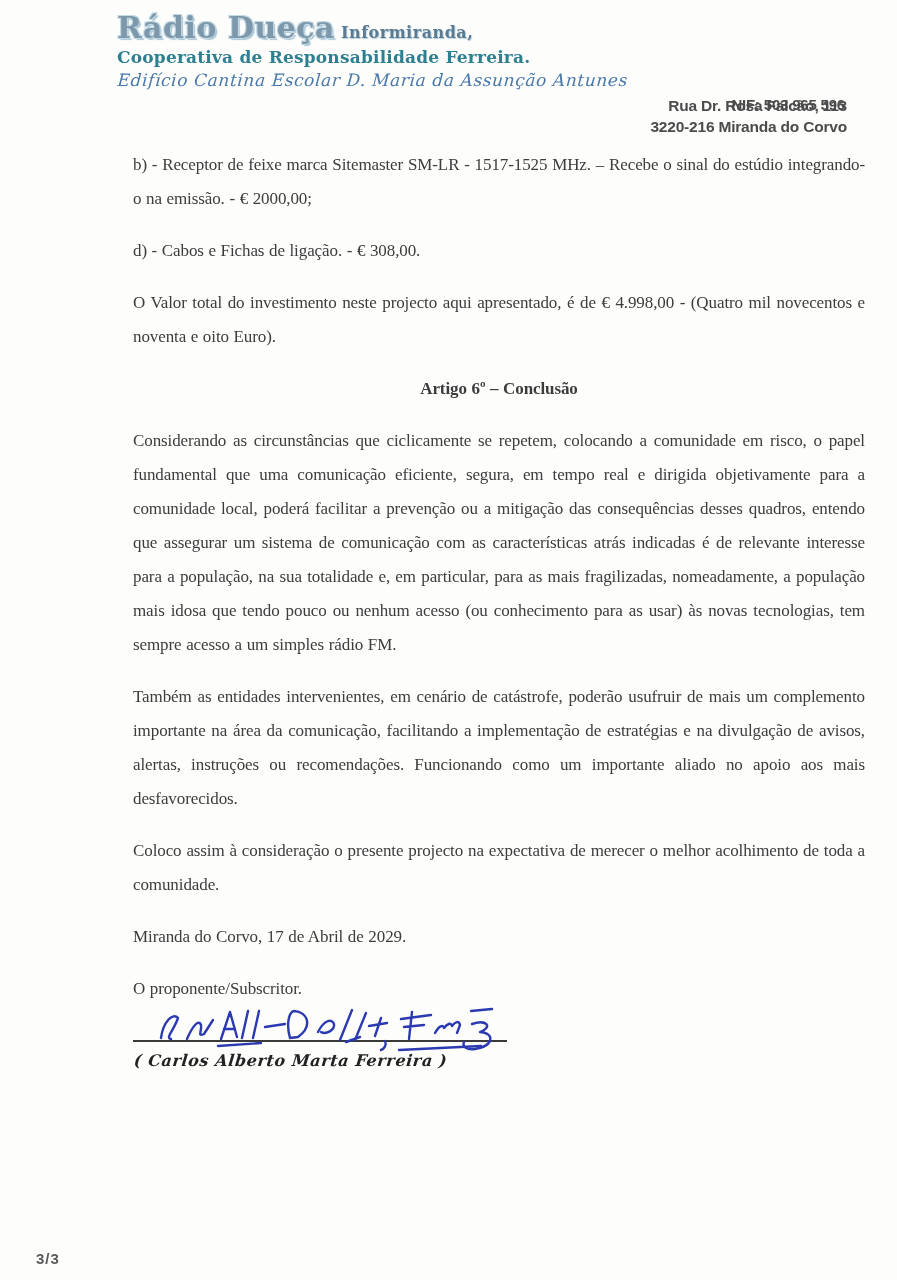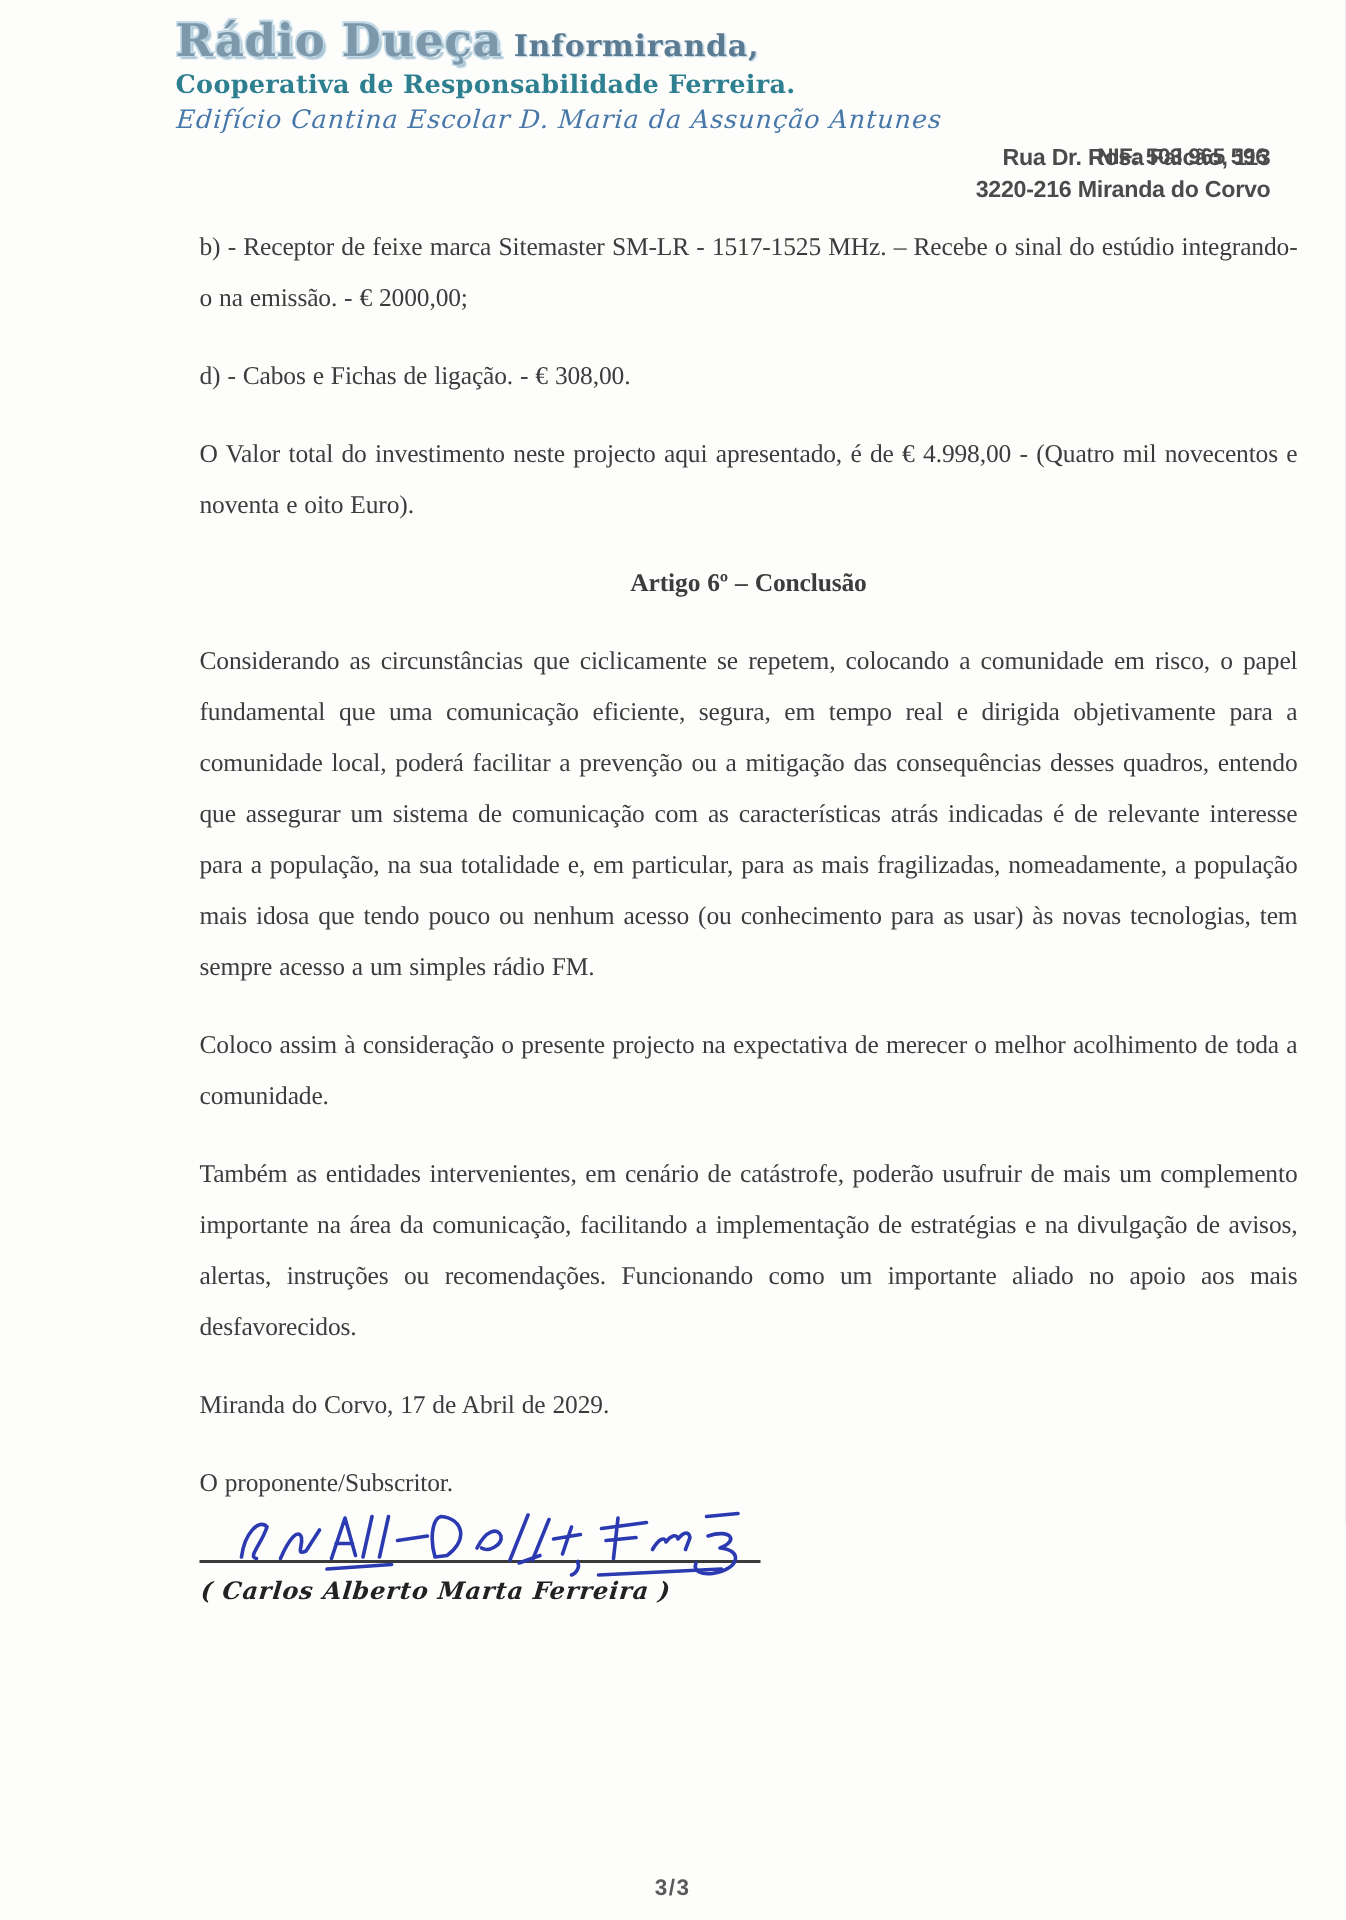--- a/index.html
+++ b/index.html
@@ -23,21 +23,21 @@
     white-space: nowrap;
   }
   .brand-primary {
     font-size: 30px;
     color: #7d98aa;
     letter-spacing: 0.5px;
     text-shadow: -1px -1px 0 #c3dae6, 1px -1px 0 #c3dae6,
                  -1px 1px 0 #c3dae6, 2px 2px 1px #a9c6d6;
   }
   .brand-secondary {
-    font-size: 20px;
+    font-size: 16px;
     color: #5a7b92;
     letter-spacing: 0.5px;
     text-shadow: 1px 1px 1px #b9cfdd;
   }
   .brand-coop {
     margin-top: 3px;
     font-family: "DejaVu Serif", serif;
     font-weight: bold;
     font-size: 17px;
     color: #2e7f90;
@@ -112,21 +112,21 @@
     letter-spacing: 0.6px;
     transform: skewX(-6deg);
     transform-origin: left bottom;
   }
 
   
   .page-footer {
     position: absolute;
     bottom: 12px;
     left: 0; right: 0;
-    text-align: center;
+    padding-left: 36px;
   }
   .page-number {
     font-family: "Liberation Sans", sans-serif;
     font-weight: bold;
     font-size: 15px;
     color: #5a5a5a;
     letter-spacing: 1px;
   }
 </style>
 </head>
@@ -144,22 +144,22 @@
     <div class="brand-addr">3220-216 Miranda do Corvo</div>
     <div class="nif">NIF: 503 965 596</div>
   </header>
 
   <main class="doc-body">
     <p>b) - Receptor de feixe marca Sitemaster SM-LR - 1517-1525 MHz. – Recebe o sinal do estúdio integrando-o na emissão.  - € 2000,00;</p>
     <p class="no-justify">d) - Cabos e Fichas de ligação. - € 308,00.</p>
     <p>O Valor total do investimento neste projecto aqui apresentado, é de € 4.998,00 - (Quatro mil novecentos e noventa e oito Euro).</p>
     <p class="heading">Artigo 6º – Conclusão</p>
     <p>Considerando as circunstâncias que ciclicamente se repetem, colocando a comunidade em risco,  o papel fundamental que uma comunicação eficiente, segura, em tempo real e dirigida objetivamente para a comunidade local, poderá facilitar a prevenção ou a mitigação das consequências  desses quadros, entendo que assegurar um sistema de comunicação  com as características atrás indicadas é de relevante interesse para a população, na sua totalidade e, em particular,  para as mais fragilizadas, nomeadamente, a população mais idosa que tendo pouco ou nenhum acesso (ou conhecimento para as usar) às novas tecnologias, tem sempre acesso a um simples rádio FM.</p>
+    <p>Também as entidades intervenientes, em cenário de catástrofe, poderão usufruir de mais um complemento importante na área da comunicação, facilitando a implementação de estratégias e na divulgação de avisos, alertas, instruções ou recomendações. Funcionando como um importante aliado no apoio aos mais desfavorecidos.</p>
     <p>Coloco assim à consideração o presente projecto na expectativa de merecer o melhor acolhimento de toda a comunidade.</p>
-    <p>Também as entidades intervenientes, em cenário de catástrofe, poderão usufruir de mais um complemento importante na área da comunicação, facilitando a implementação de estratégias e na divulgação de avisos, alertas, instruções ou recomendações. Funcionando como um importante aliado no apoio aos mais desfavorecidos.</p>
     <p class="no-justify">Miranda do Corvo, 17 de Abril de 2029.</p>
     <p class="no-justify">O proponente/Subscritor.</p>
 
     <div class="signature-block">
       <svg class="signature-svg" viewBox="0 0 372 56" fill="none" stroke="#2b3ab0" stroke-width="2.4" stroke-linecap="round" stroke-linejoin="round">
         <path d="M14,40 C16,24 26,14 31,20 C27,32 18,40 24,41"></path>
         <path d="M40,41 C46,27 52,21 54,27 C55,33 50,39 57,36 L66,22"></path>
         <path d="M74,41 L83,14 L90,39 M77,31 L88,31"></path>
         <path d="M95,40 L101,13"></path>
         <path d="M106,40 L112,13"></path>

